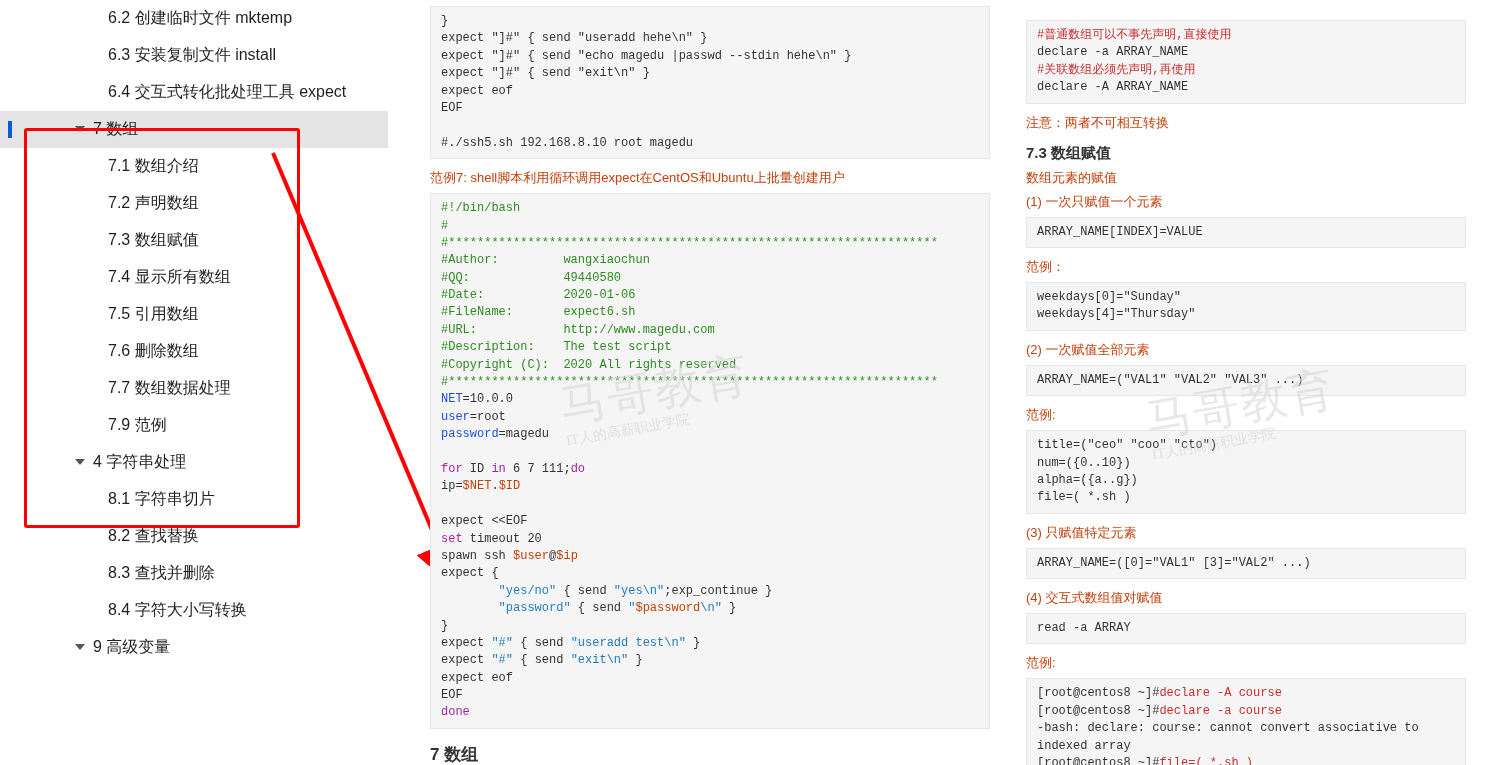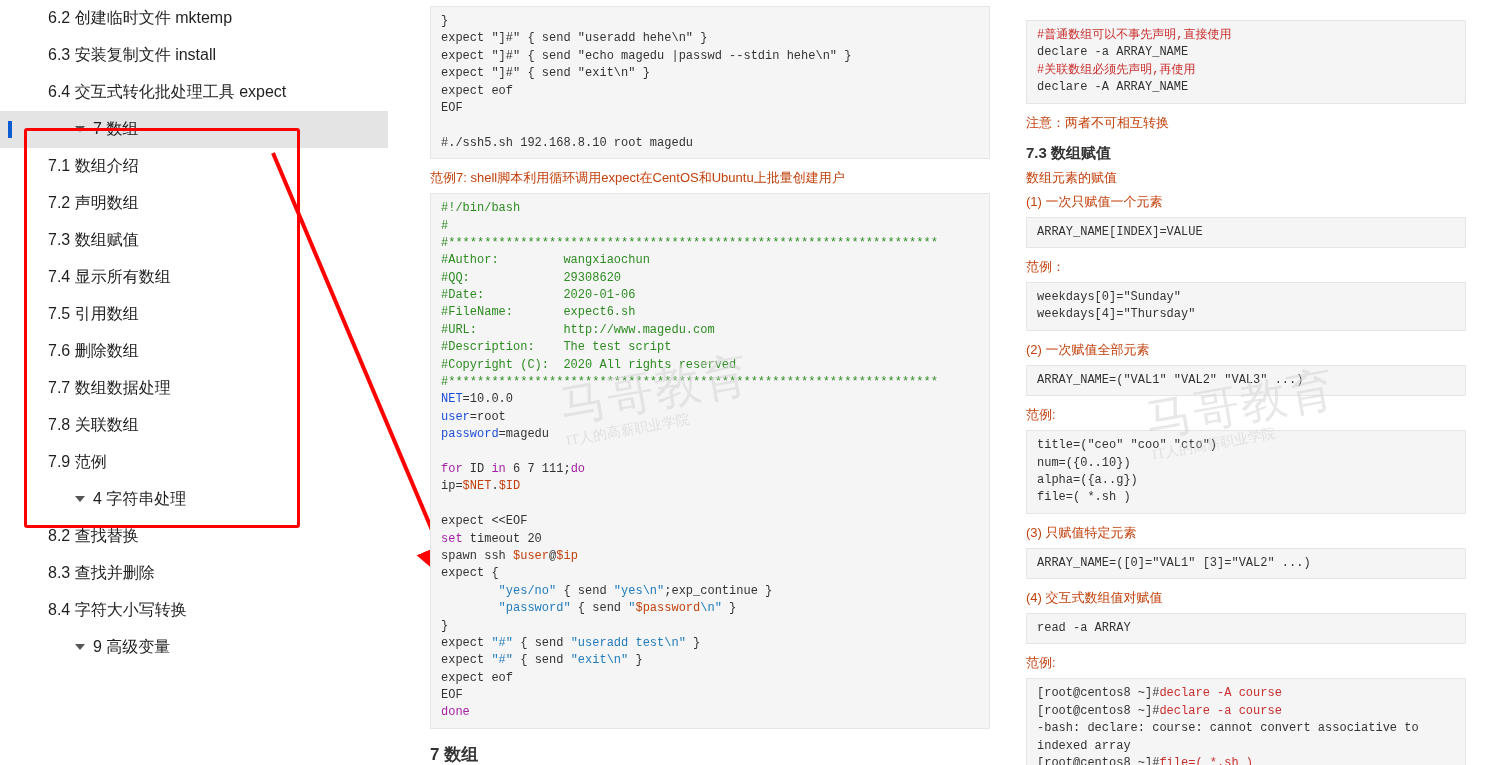--- a/index.html
+++ b/index.html
@@ -23,21 +23,21 @@
     padding-right: 12px;
     background:#fff;
   }
   .sidebar::-webkit-scrollbar { width: 10px; }
   .sidebar::-webkit-scrollbar-thumb { background:#ccc; border-radius:5px; }
   .toc-item {
     padding: 8px 0 8px 20px;
     font-size: 16px;
     color:#1f1f1f;
   }
-  .toc-item.l2 { padding-left: 48px; }
+  .toc-item.l2 { padding-left: 108px; }
   .toc-item.l1 { padding-left: 75px; }
   .toc-item.l1.parent::before {
     content:"";
     display:inline-block;
     border-top:6px solid #555;
     border-left:5px solid transparent;
     border-right:5px solid transparent;
     margin-right:8px;
     vertical-align:2px;
   }
@@ -127,23 +127,23 @@
       <div class="toc-item l2">6.3 安装复制文件 install</div>
       <div class="toc-item l2">6.4 交互式转化批处理工具 expect</div>
       <div class="toc-item l1 parent active">7 数组</div>
       <div class="toc-item l2">7.1 数组介绍</div>
       <div class="toc-item l2">7.2 声明数组</div>
       <div class="toc-item l2">7.3 数组赋值</div>
       <div class="toc-item l2">7.4 显示所有数组</div>
       <div class="toc-item l2">7.5 引用数组</div>
       <div class="toc-item l2">7.6 删除数组</div>
       <div class="toc-item l2">7.7 数组数据处理</div>
-      <div class="toc-item l2">7.8 关联数组</div>
       <div class="toc-item l2">7.9 范例</div>
       <div class="toc-item l1 parent">4 字符串处理</div>
+      <div class="toc-item l2">8.1 字符串切片</div>
       <div class="toc-item l2">8.2 查找替换</div>
       <div class="toc-item l2">8.3 查找并删除</div>
       <div class="toc-item l2">8.4 字符大小写转换</div>
       <div class="toc-item l1 parent">9 高级变量</div>
     </div>
 </div>
 <div class="red-box"></div>
 <svg class="red-arrow" viewBox="0 0 190 440">
   <defs>
     <marker id="ah" markerWidth="14" markerHeight="14" refX="6" refY="6" orient="auto">
@@ -160,21 +160,21 @@
 expect "]#" { send "exit\n" }
 expect eof
 EOF
 
 #./ssh5.sh 192.168.8.10 root magedu</span></pre>
   <p class="para">范例7: shell脚本利用循环调用expect在CentOS和Ubuntu上批量创建用户</p>
   <pre class="code"><span class="c-green">#!/bin/bash
 #
 #********************************************************************</span>
 <span id="meta-lines"><span class="c-green">#Author:         wangxiaochun</span>
-<span class="c-green">#QQ:             29308620</span>
+<span class="c-green">#QQ:             49440580</span>
 <span class="c-green">#Date:           2020-01-06</span>
 <span class="c-green">#FileName:       expect6.sh</span>
 <span class="c-green">#URL:            http://www.magedu.com</span>
 <span class="c-green">#Description:    The test script</span>
 <span class="c-green">#Copyright (C):  2020 All rights reserved</span>
 </span><span class="c-green">#********************************************************************</span>
 <span class="c-blue">NET</span>=10.0.0
 <span class="c-blue">user</span>=root
 <span class="c-blue">password</span>=magedu
 

